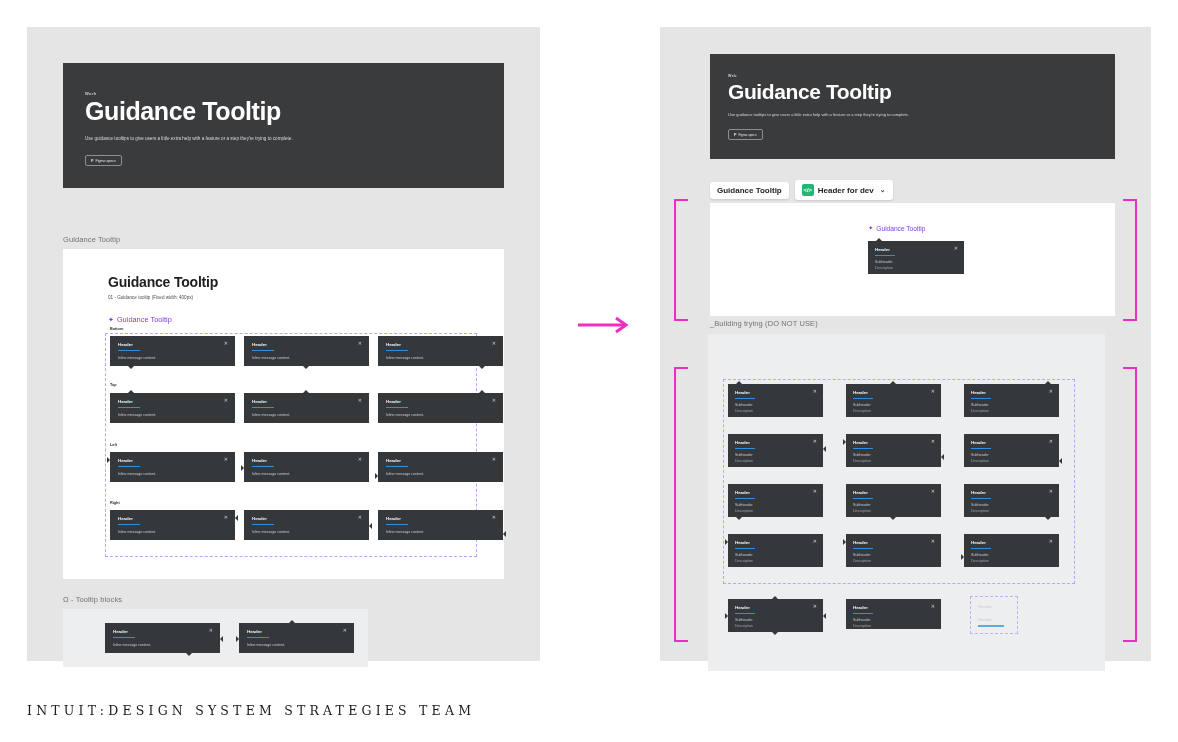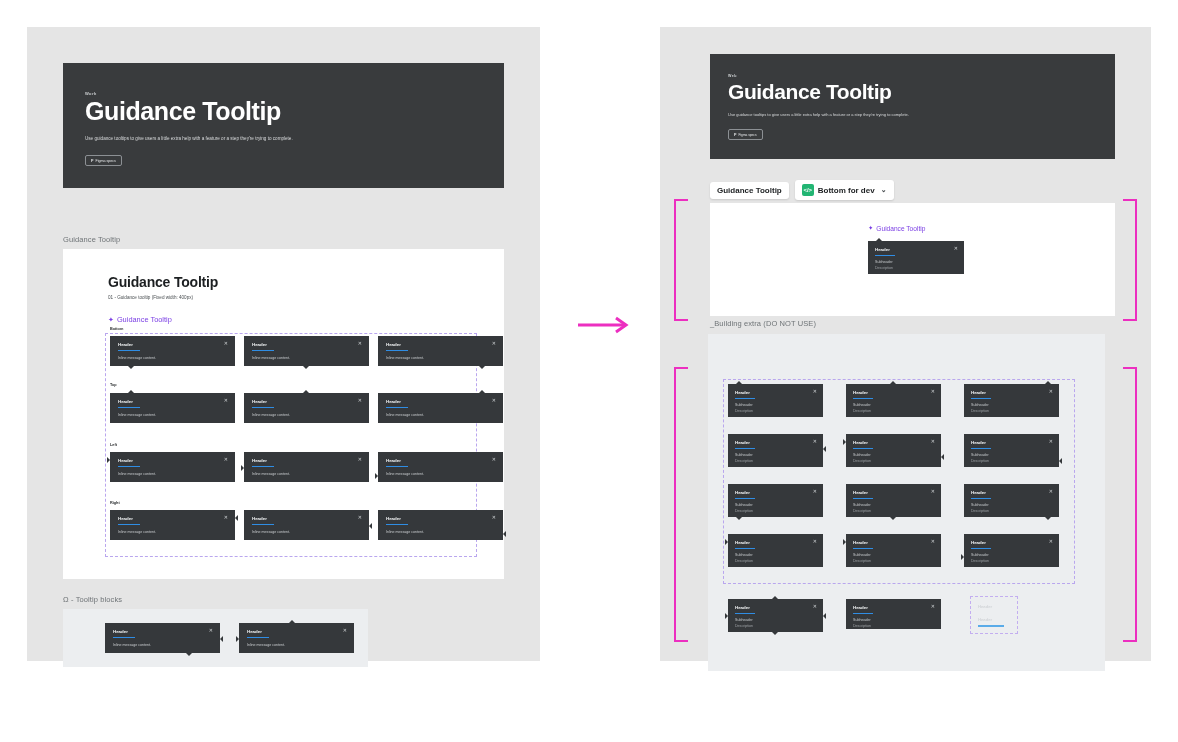--- a/index.html
+++ b/index.html
@@ -308,21 +308,21 @@
         <span>Figma specs</span>
       </div>
     </div>
 
     <div class="status-row">
       <div class="pill">
         <span>Guidance Tooltip</span>
       </div>
       <div class="pill">
         <span class="dev-badge">&lt;/&gt;</span>
-        <span>Bottom for dev</span>
+        <span>Header for dev</span>
         <span class="chev">⌄</span>
       </div>
     </div>
 
     <div class="white-card" style="left:50px; top:176px; width:405px; height:113px;">
       <div class="comp-name" style="position:absolute; left:158px; top:22px; font-size:6.6px;">
         <span class="comp-diamond" style="font-size:6.4px;">✦</span>
         <span>Guidance Tooltip</span>
       </div>
       <div class="tip" style="left:158px; top:38px; width:96px; height:33px;">
@@ -339,21 +339,21 @@
       <i style="left:0; top:0; width:2px; height:122px;"></i>
       <i style="left:0; top:0; width:14px; height:2px;"></i>
       <i style="left:0; bottom:0; width:14px; height:2px;"></i>
     </div>
     <div class="bracket" style="right:14px; top:172px; width:14px; height:122px;">
       <i style="right:0; top:0; width:2px; height:122px;"></i>
       <i style="right:0; top:0; width:14px; height:2px;"></i>
       <i style="right:0; bottom:0; width:14px; height:2px;"></i>
     </div>
 
-    <div class="section-label" style="left:50px; top:292px;">_Building extra (DO NOT USE)</div>
+    <div class="section-label" style="left:50px; top:292px;">_Building trying (DO NOT USE)</div>
 
     <div class="light-card" style="left:48px; top:307px; width:397px; height:337px;">
 
       <div class="dashed-box" style="left:15px; top:45px; width:352px; height:205px;"></div>
 
       <div class="tip" style="left:20px; top:50px; width:95px; height:33px;">
         <span class="hdr" style="left:7px; top:6px;">Header</span>
         <span class="rule" style="left:7px; top:14px; width:20px;"></span>
         <span class="sub" style="left:7px; top:19px;">Subheader</span>
         <span class="desc" style="left:7px; top:25px;">Description</span>
@@ -484,14 +484,15 @@
       <i style="left:0; top:0; width:14px; height:2px;"></i>
       <i style="left:0; bottom:0; width:14px; height:2px;"></i>
     </div>
     <div class="bracket" style="right:14px; top:340px; width:14px; height:275px;">
       <i style="right:0; top:0; width:2px; height:275px;"></i>
       <i style="right:0; top:0; width:14px; height:2px;"></i>
       <i style="right:0; bottom:0; width:14px; height:2px;"></i>
     </div>
   </div>
 
+  <div id="footer-caption">INTUIT:DESIGN SYSTEM STRATEGIES TEAM</div>
 
 </div>
 
 </body></html>

